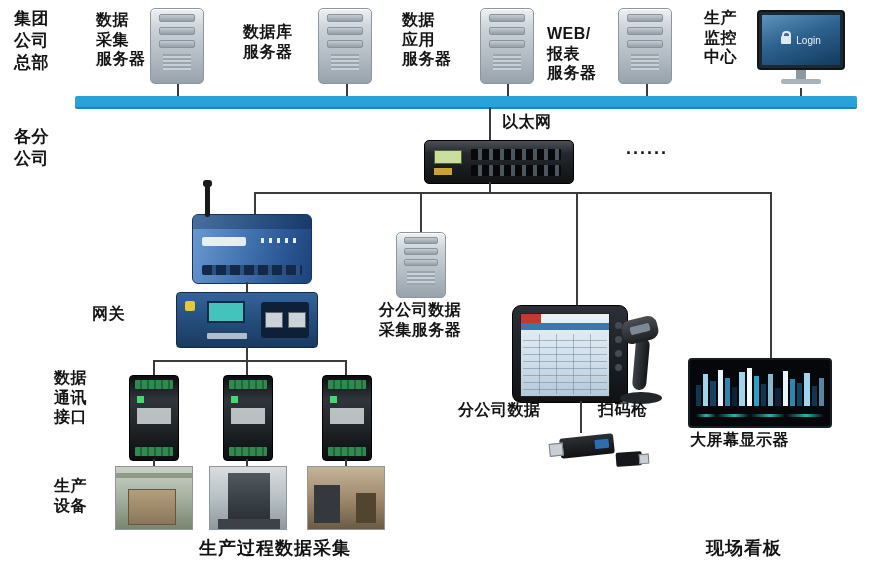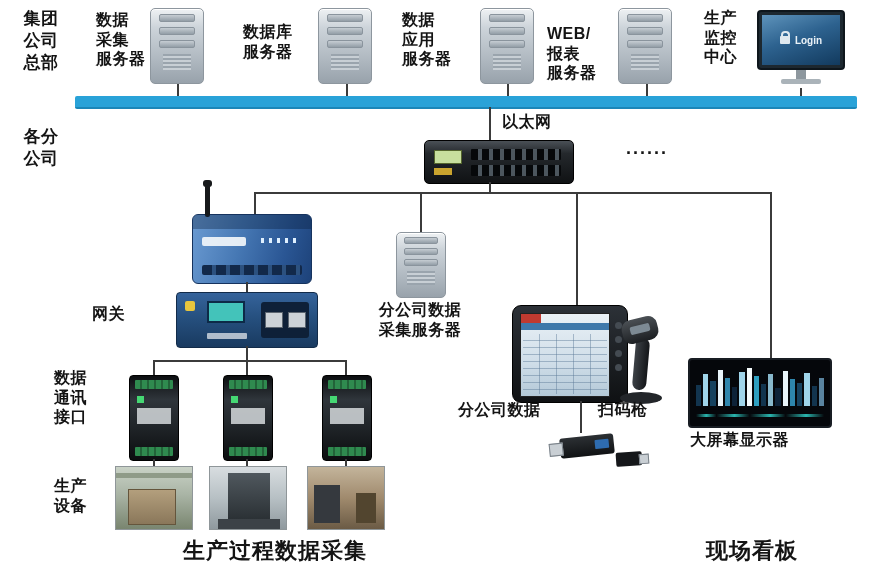--- a/index.html
+++ b/index.html
@@ -1,21 +1,21 @@
 <!DOCTYPE html>
 <html><head>
 <meta charset="utf-8">
 <style>
   html,body{margin:0;padding:0;background:#fff;}
   .diagram{position:relative;width:884px;height:567px;background:#fff;overflow:hidden;
     font-family:"Liberation Sans","DejaVu Sans",sans-serif;}
   .lbl{position:absolute;font-weight:bold;color:#141414;white-space:pre-line;
     line-height:1.22;font-size:16px;letter-spacing:.5px;}
-  .hq{font-size:17px;line-height:1.3;text-align:center;}
-  .big{font-size:22px;letter-spacing:1px;}
+  .hq{font-size:17px;line-height:1.3;}
+  .big{font-size:18px;letter-spacing:1px;}
   .dots{font-size:18px;letter-spacing:2px;}
   .center{text-align:center;}
   
   .ln{position:absolute;background:#3b3b3b;}
   .v{width:2px;} .h{height:2px;}
   
   .ethbar{position:absolute;left:75px;top:96px;width:782px;height:11px;
     background:#29a2d8;border-bottom:2px solid #1b86b8;border-radius:2px;}
   
   .server{position:absolute;width:54px;height:76px;border-radius:5px;box-sizing:border-box;
@@ -27,21 +27,21 @@
     background:repeating-linear-gradient(180deg,#9aa4ad 0 2px,#c8cfd5 2px 4px);}
   .server.small{width:50px;height:66px;}
   .server.small .slot{height:7px;margin:4px 7px 0;}
   .server.small .vent{height:14px;margin:5px 10px 0;}
   
   .monitor{position:absolute;left:757px;top:10px;width:88px;height:78px;}
   .mon-frame{position:absolute;left:0;top:0;width:88px;height:60px;background:#1d2830;
     border:2px solid #0e161c;border-radius:4px;box-sizing:border-box;padding:3px;}
   .mon-screen{width:100%;height:100%;display:flex;align-items:center;justify-content:center;gap:5px;
     background:linear-gradient(160deg,#5e93bb 0%,#2d628f 45%,#123a5e 100%);}
-  .login-text{color:#e9f1f7;font-size:10px;font-weight:bold;}
+  .login-text{color:#e9f1f7;font-size:10px;font-weight:normal;}
   .lock{width:10px;height:8px;background:#dfe8ee;border-radius:1px;position:relative;}
   .lock::before{content:"";position:absolute;top:-5px;left:1px;width:5px;height:5px;
     border:2px solid #dfe8ee;border-bottom:none;border-radius:4px 4px 0 0;}
   .mon-stand{position:absolute;left:39px;top:60px;width:10px;height:9px;background:#8d979e;}
   .mon-base{position:absolute;left:24px;top:69px;width:40px;height:5px;background:#aab3b9;border-radius:2px;}
   
   .switch{position:absolute;left:424px;top:140px;width:148px;height:42px;border-radius:5px;
     background:linear-gradient(180deg,#4a5056 0%,#24282c 30%,#101214 100%);border:1px solid #000;}
   .sw-screen{position:absolute;left:9px;top:9px;width:26px;height:12px;background:#c8df9e;border:1px solid #55662e;}
   .sw-ports{position:absolute;left:46px;top:8px;width:90px;height:11px;border-radius:1px;

